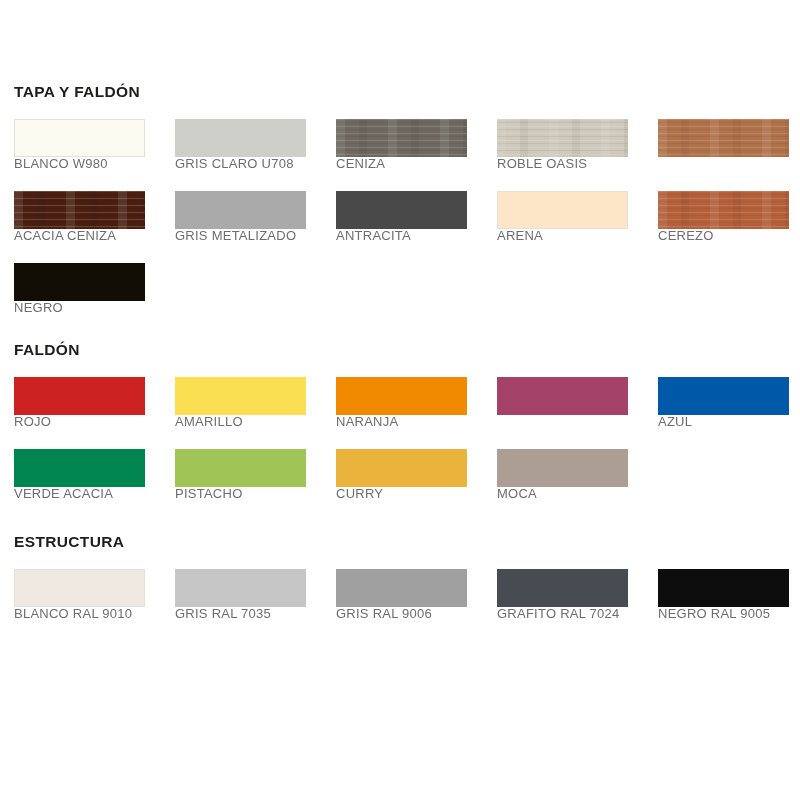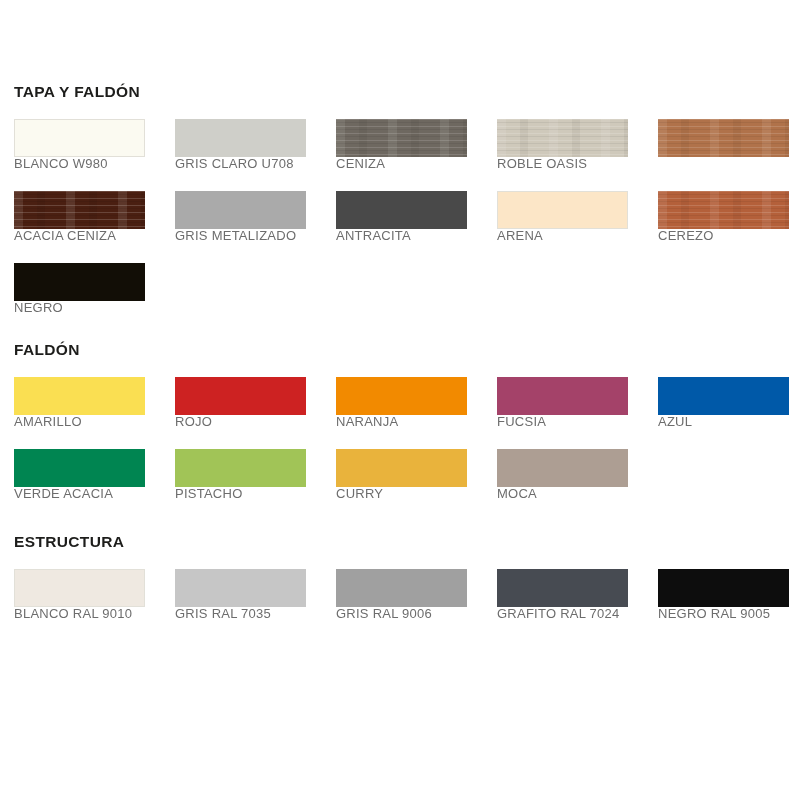--- a/index.html
+++ b/index.html
@@ -148,34 +148,33 @@
           <div class="swatch" style="background: rgb(18, 14, 6);"></div>
           <div class="label">NEGRO</div>
         </div>
       </div>
   </section>
 
   <section class="section" id="sec-faldon">
     <h2 class="section-title">FALDÓN</h2>
     <div class="grid">
         <div class="cell">
+          <div class="swatch" style="background: rgb(205, 34, 34);"></div>
+          <div class="label">ROJO</div>
+        </div>
+        <div class="cell">
           <div class="swatch" style="background: rgb(250, 223, 82);"></div>
           <div class="label">AMARILLO</div>
         </div>
         <div class="cell">
-          <div class="swatch" style="background: rgb(205, 34, 34);"></div>
-          <div class="label">ROJO</div>
-        </div>
-        <div class="cell">
           <div class="swatch" style="background: rgb(242, 138, 0);"></div>
           <div class="label">NARANJA</div>
         </div>
         <div class="cell">
           <div class="swatch" style="background: rgb(164, 66, 105);"></div>
-          <div class="label">FUCSIA</div>
         </div>
         <div class="cell">
           <div class="swatch" style="background: rgb(0, 89, 168);"></div>
           <div class="label">AZUL</div>
         </div>
         <div class="cell">
           <div class="swatch" style="background: rgb(0, 133, 81);"></div>
           <div class="label">VERDE ACACIA</div>
         </div>
         <div class="cell">

